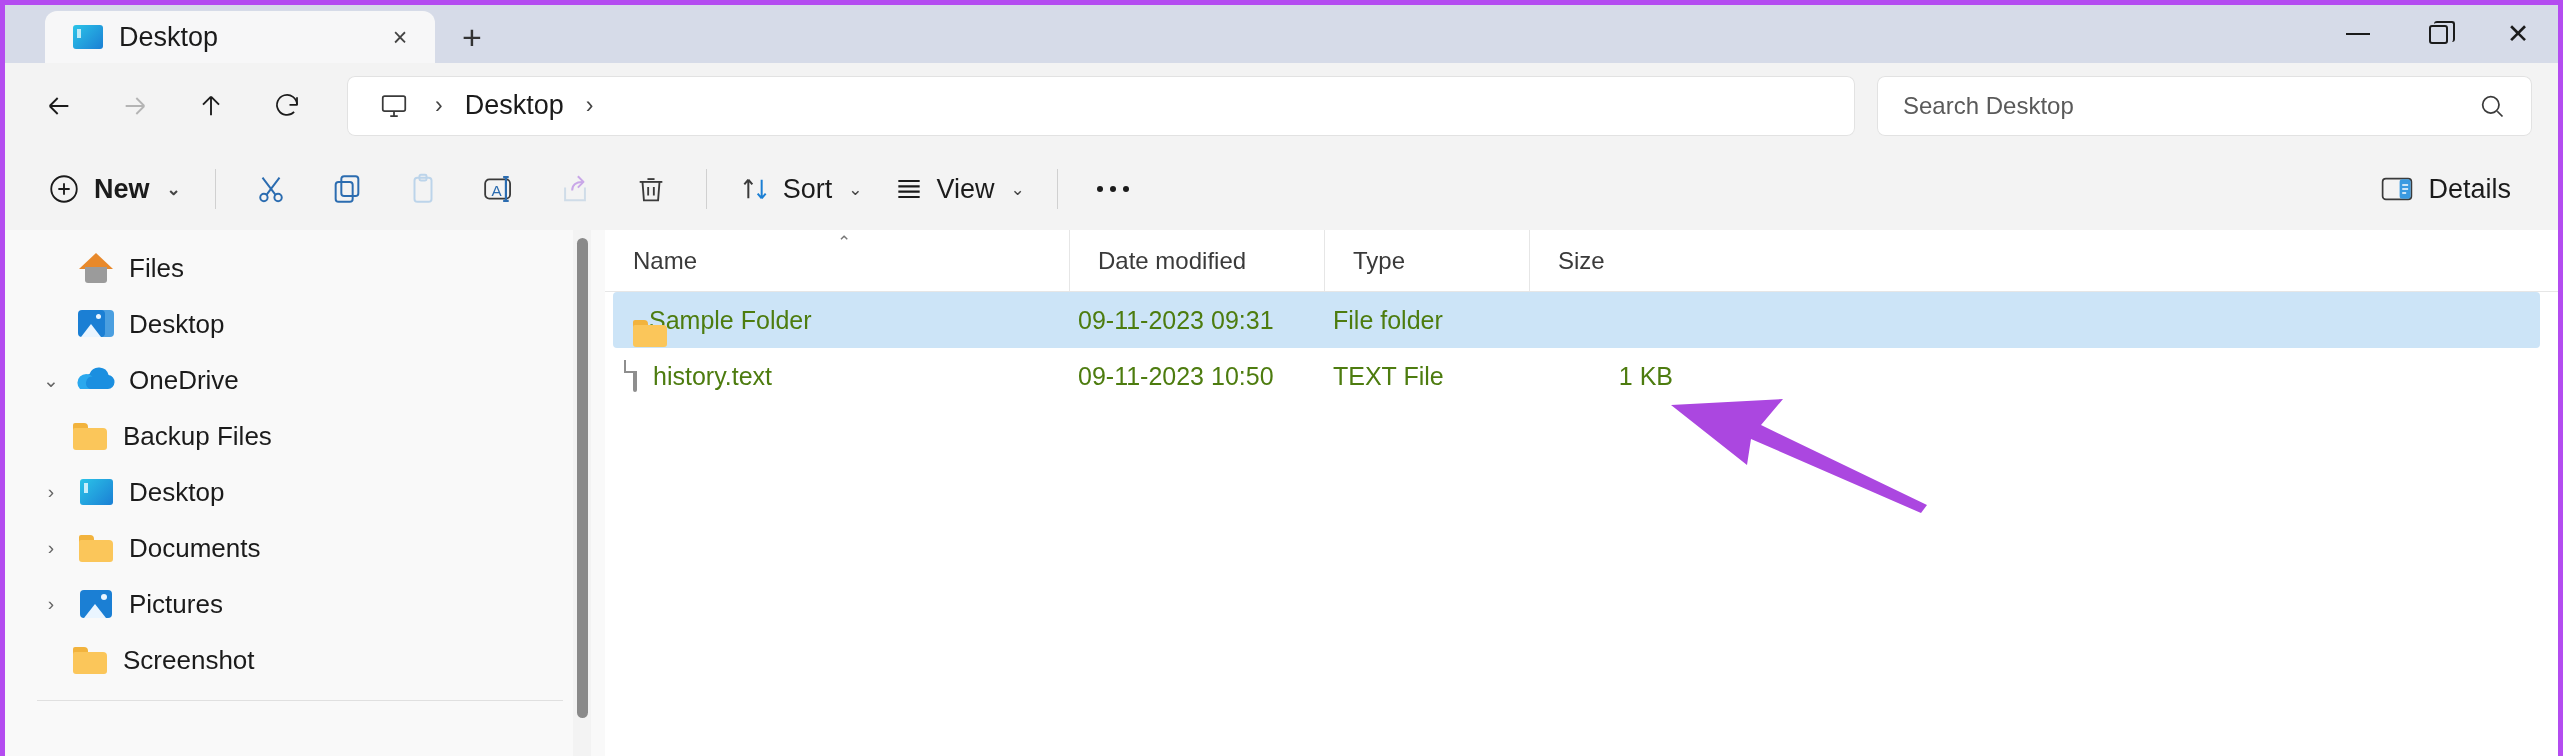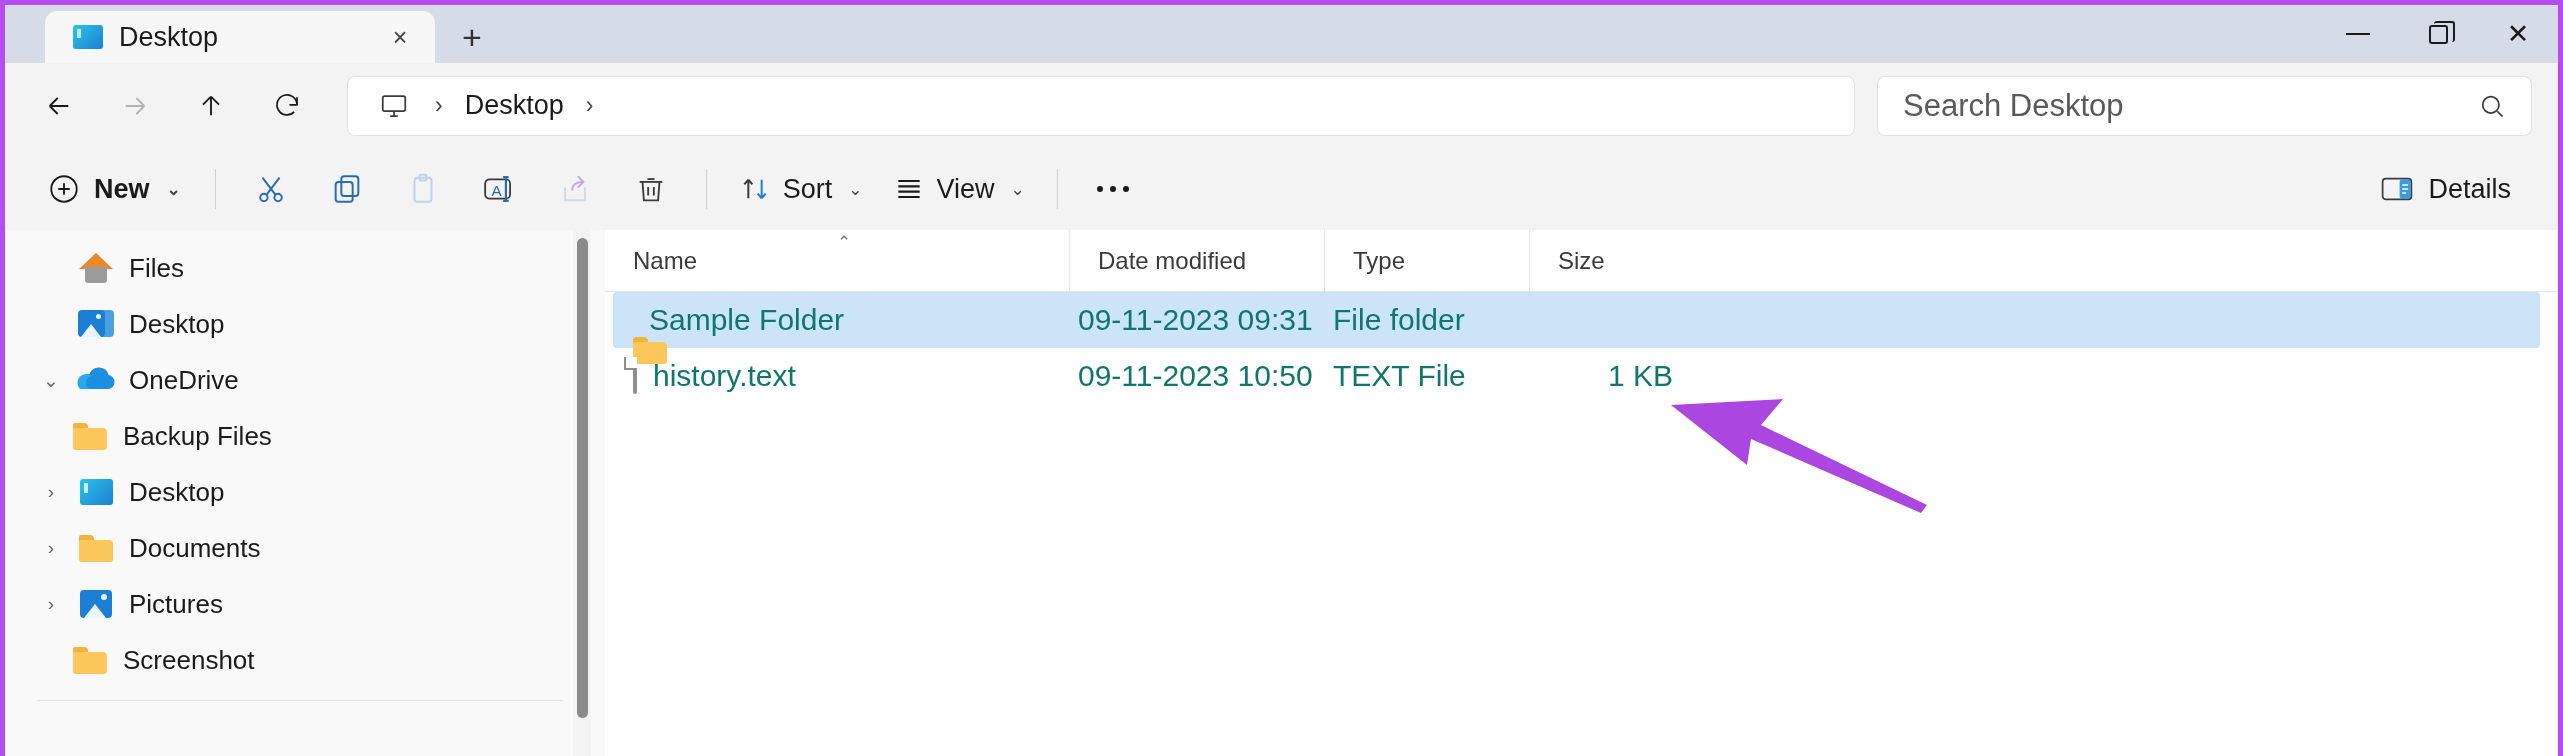--- a/index.html
+++ b/index.html
@@ -118,21 +118,21 @@
     width: 655px; height: 60px;
     margin-left: 18px;
     background: #ffffff;
     border-radius: 8px;
     display: flex; align-items: center;
     padding: 0 26px;
     box-shadow: inset 0 0 0 1px #e2e2e2;
   }
   .searchbox input {
     flex: 1; border: none; outline: none;
-    font-size: 31px; font-family: inherit;
+    font-size: 24px; font-family: inherit;
     color: #444; background: transparent;
   }
   .searchbox input::placeholder { color: #5a5a5a; }
 
   
   .commandbar {
     height: 82px;
     background: #f3f3f3;
     display: flex; align-items: center;
     padding: 0 30px 0 26px;
@@ -305,21 +305,21 @@
     position: absolute; top: 4px; left: 50%;
     font-size: 17px; color: #777; line-height: 1;
   }
   .row {
     display: flex; align-items: center;
     height: 56px;
     margin: 0 18px 0 8px;
     border-radius: 4px;
   }
   .row.selected { background: #cce4f7; }
-  .cell { font-size: 30px; color: #0f766e; display: flex; align-items: flex-end; }
+  .cell { font-size: 25px; color: #4d7c0f; display: flex; align-items: center; }
   .cell.name { width: 465px; padding-left: 20px; gap: 16px; }
   .cell.date { width: 255px; }
   .cell.type { width: 205px; }
   .cell.size { width: 135px; justify-content: flex-end; padding-right: 0; }
   .file-ico {
     width: 27px; height: 33px; background: #ffffff;
     border: 2px solid #8e8e8e; border-radius: 2px;
     position: relative;
   }
   .file-ico::after {

